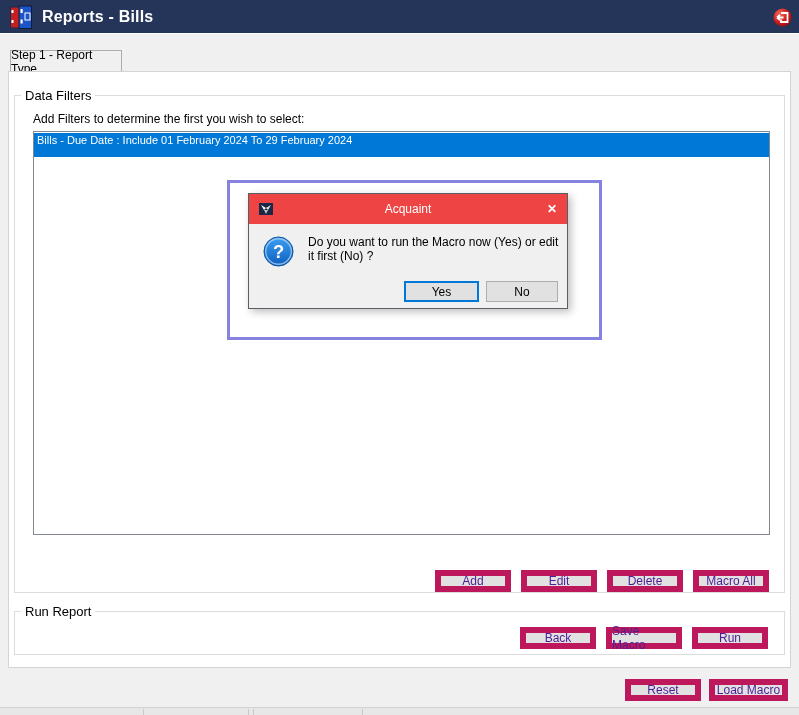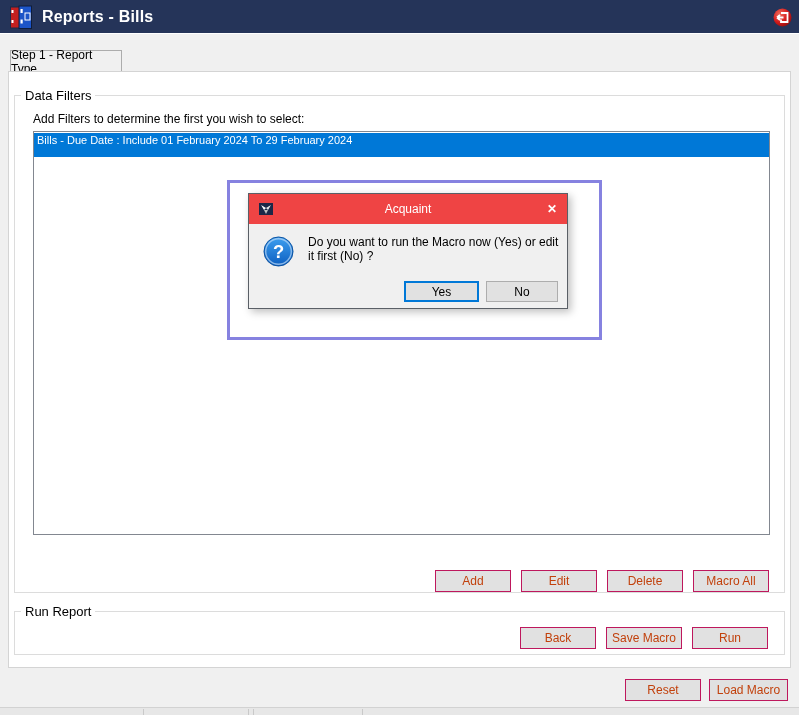--- a/index.html
+++ b/index.html
@@ -23,21 +23,21 @@
   .groupbox { position:absolute; border:1px solid #dcdcdc; }
   .groupbox-label { position:absolute; top:-8px; left:6px; background:#ffffff; padding:0 4px; font-size:13px; color:#000; }
   .gb-filters { left:14px; top:95px; width:771px; height:498px; }
   .gb-run { left:14px; top:611px; width:771px; height:44px;padding-left:37px; }
 
   .instruction { position:absolute; font-size:12px; color:#000; }
 
   .listbox { position:absolute; left:33px; top:131px; width:737px; height:404px; background:#ffffff; border:1px solid #828790; overflow:hidden; }
   .list-item-selected { margin-top:1px; height:24px; background:#0078d7; color:#ffffff; font-size:11px; line-height:14px; padding-left:3px; white-space:nowrap; cursor:default; }
 
-  .btn { position:absolute; height:22px; background:#e1e1e1; border:1px solid #be185d; font-size:12px; color:#c2410c; display:flex; align-items:center; justify-content:center; cursor:pointer; font-family:"Liberation Sans", sans-serif; }
+  .btn { position:absolute; height:22px; background:#e1e1e1; border:6px solid #be185d; font-size:12px; color:#4c1d95; display:flex; align-items:center; justify-content:center; cursor:pointer; font-family:"Liberation Sans", sans-serif; }
 
   
   .bottom-strip { position:absolute; left:0; top:707px; width:799px; height:8px; background:#e7e7e7; border-top:1px solid #d2d2d2; }
   .strip-sep { position:absolute; top:1px; width:1px; height:7px; background:#c9c9c9; }
 
   
   .annotation-rect { position:absolute; left:227px; top:180px; width:375px; height:160px; border:3px solid #8682e0; z-index:5; pointer-events:none; }
 
   
   .dialog { position:absolute; left:248px; top:193px; width:320px; height:116px; background:#f0f0f0; border:1px solid #5a5f66; box-shadow:3px 3px 8px rgba(0,0,0,.25); z-index:6; }

